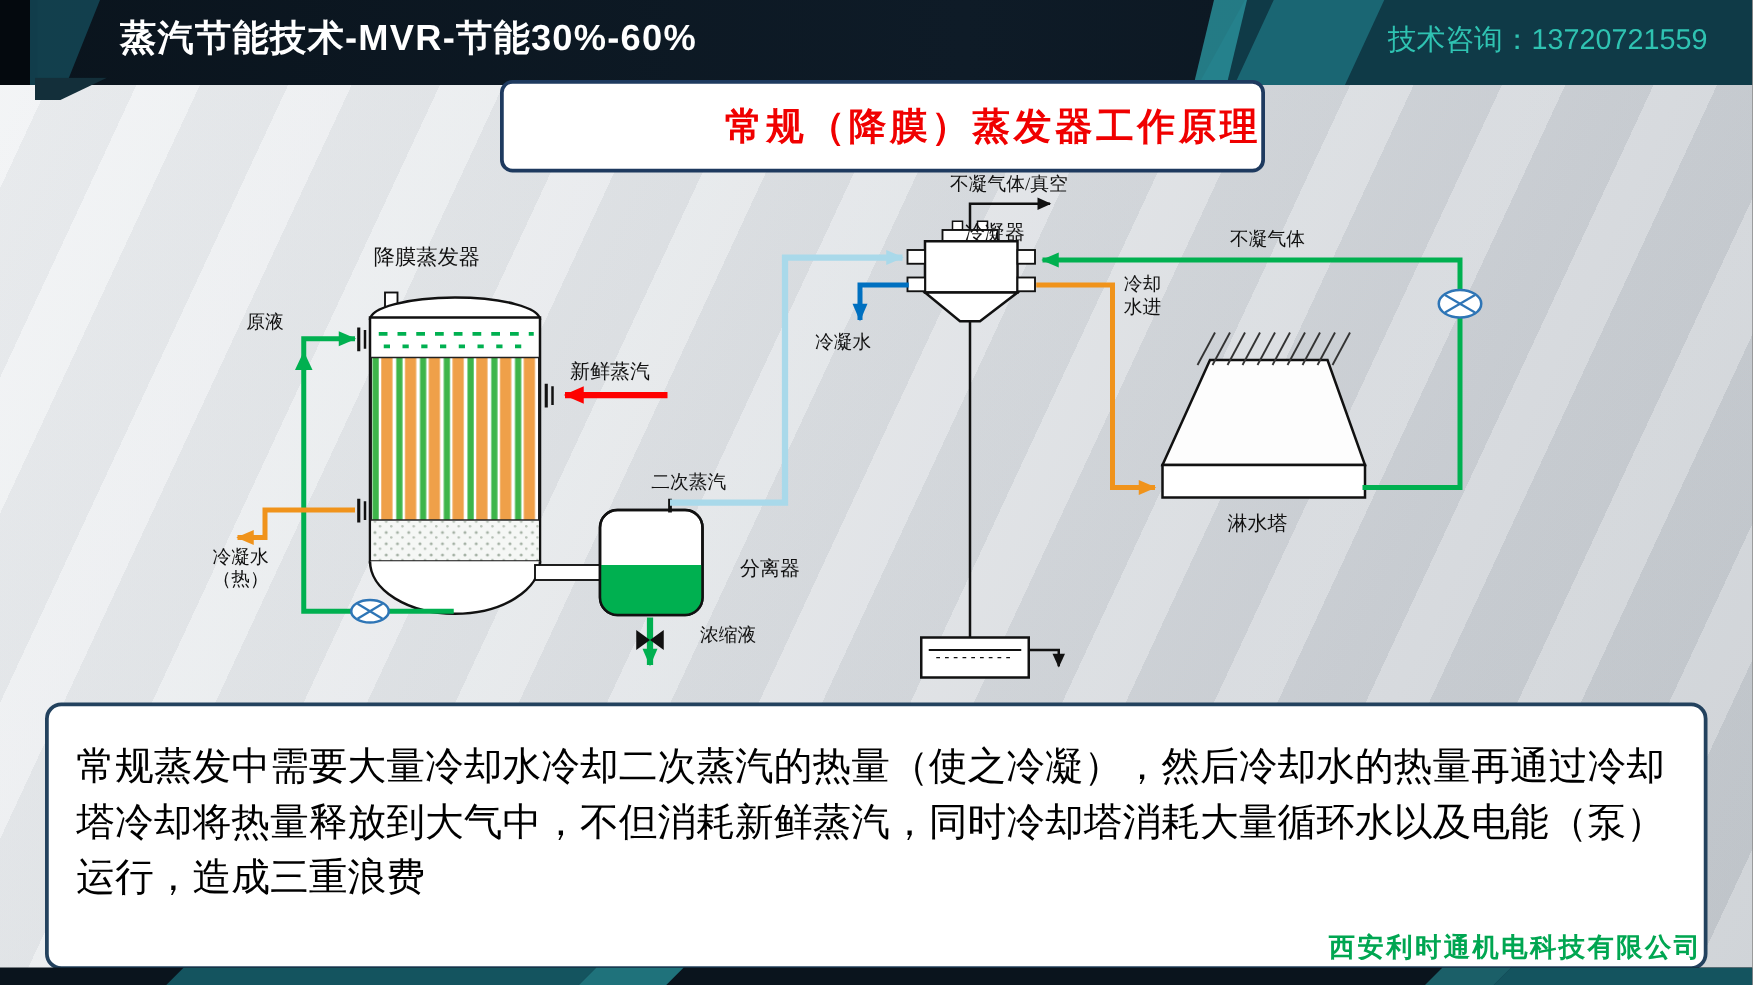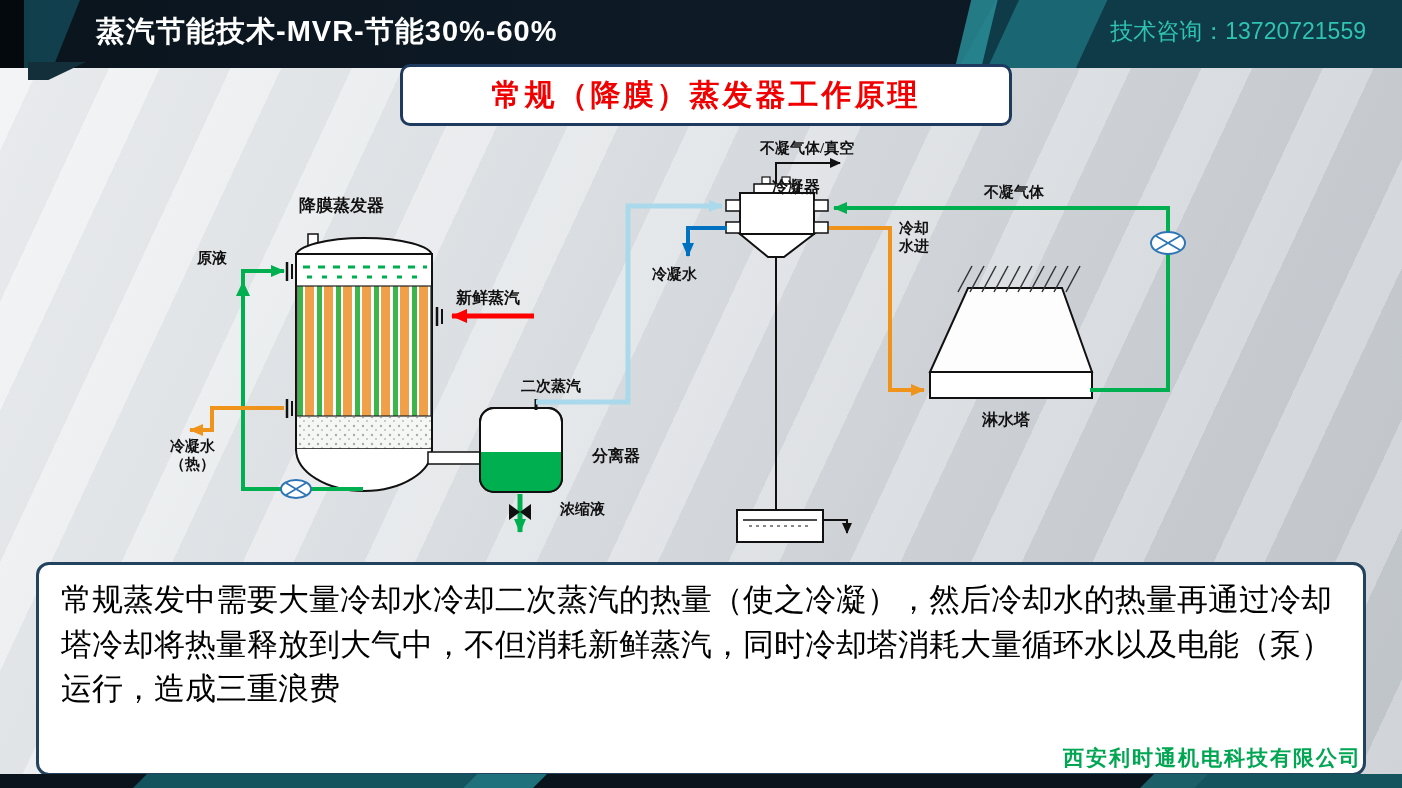--- a/index.html
+++ b/index.html
@@ -17,30 +17,30 @@
   .hdC{right:402px;width:48px;background:#2a949e;opacity:.8;clip-path:polygon(45% 0,100% 0,55% 100%,0 100%);}
   .hdD{left:0;width:30px;background:#04090e;}
   .hdE{left:24px;width:60px;background:#134452;opacity:.9;clip-path:polygon(0 0,100% 0,40% 100%,0 100%);}
   .h-title{position:absolute;left:96px;top:0;line-height:62px;
     font-family:"Liberation Sans","DejaVu Sans",sans-serif;font-size:29px;font-weight:bold;color:#ffffff;letter-spacing:1px;}
   .h-contact{position:absolute;right:36px;top:0;line-height:62px;
     font-family:"Liberation Sans","DejaVu Sans",sans-serif;font-size:23px;font-weight:normal;color:var(--accent_teal,#2fc3b2);}
   .ribbon{position:absolute;left:28px;top:62px;width:58px;height:18px;background:#132f3a;
     clip-path:polygon(0 0,100% 0,35% 100%,0 100%);}
   
-  .title-box{position:absolute;left:400px;top:64px;width:612px;height:62px;background:#ffffff;
+  .title-box{position:absolute;left:400px;top:64px;width:612px;height:74px;background:#ffffff;
     border:3px solid #1e3a5f;border-radius:10px;box-sizing:border-box;
-    display:flex;align-items:center;justify-content:center;}
+    display:flex;align-items:center;justify-content:flex-end;}
   .title-box span{font-size:30px;font-weight:bold;color:var(--title_red,#f00000);letter-spacing:3px;}
   
   .diagram{position:absolute;left:0;top:0;width:1402px;height:788px;}
-  .dlabel{position:absolute;font-weight:bold;font-size:15px;color:#111;line-height:1.2;white-space:pre-line;}
+  .dlabel{position:absolute;font-weight:normal;font-size:15px;color:#111;line-height:1.2;white-space:pre-line;}
   
   .desc-box{position:absolute;left:36px;top:562px;width:1330px;height:214px;background:#ffffff;
-    border:3px solid #23425e;border-radius:13px;box-sizing:border-box;padding:13px 22px;}
+    border:3px solid #23425e;border-radius:13px;box-sizing:border-box;padding:26px 22px;}
   .desc-box p{margin:0;font-size:31px;line-height:1.44;color:#000;}
   .company{position:absolute;right:40px;top:744px;font-size:21px;font-weight:bold;
     color:var(--company_green,#00a651);letter-spacing:2px;}
   
   .footer{position:absolute;bottom:0;left:0;width:1402px;height:14px;background:#0a141d;overflow:hidden;}
   .fshape{position:absolute;top:0;height:14px;transform:skewX(-45deg);}
   .fdA{left:140px;width:330px;background:#14545f;}
   .fdB{left:470px;width:70px;background:#27919b;opacity:.75;}
   .fdC{right:-30px;width:230px;background:#14545f;}
   .fdD{right:200px;width:55px;background:#27919b;opacity:.6;}

